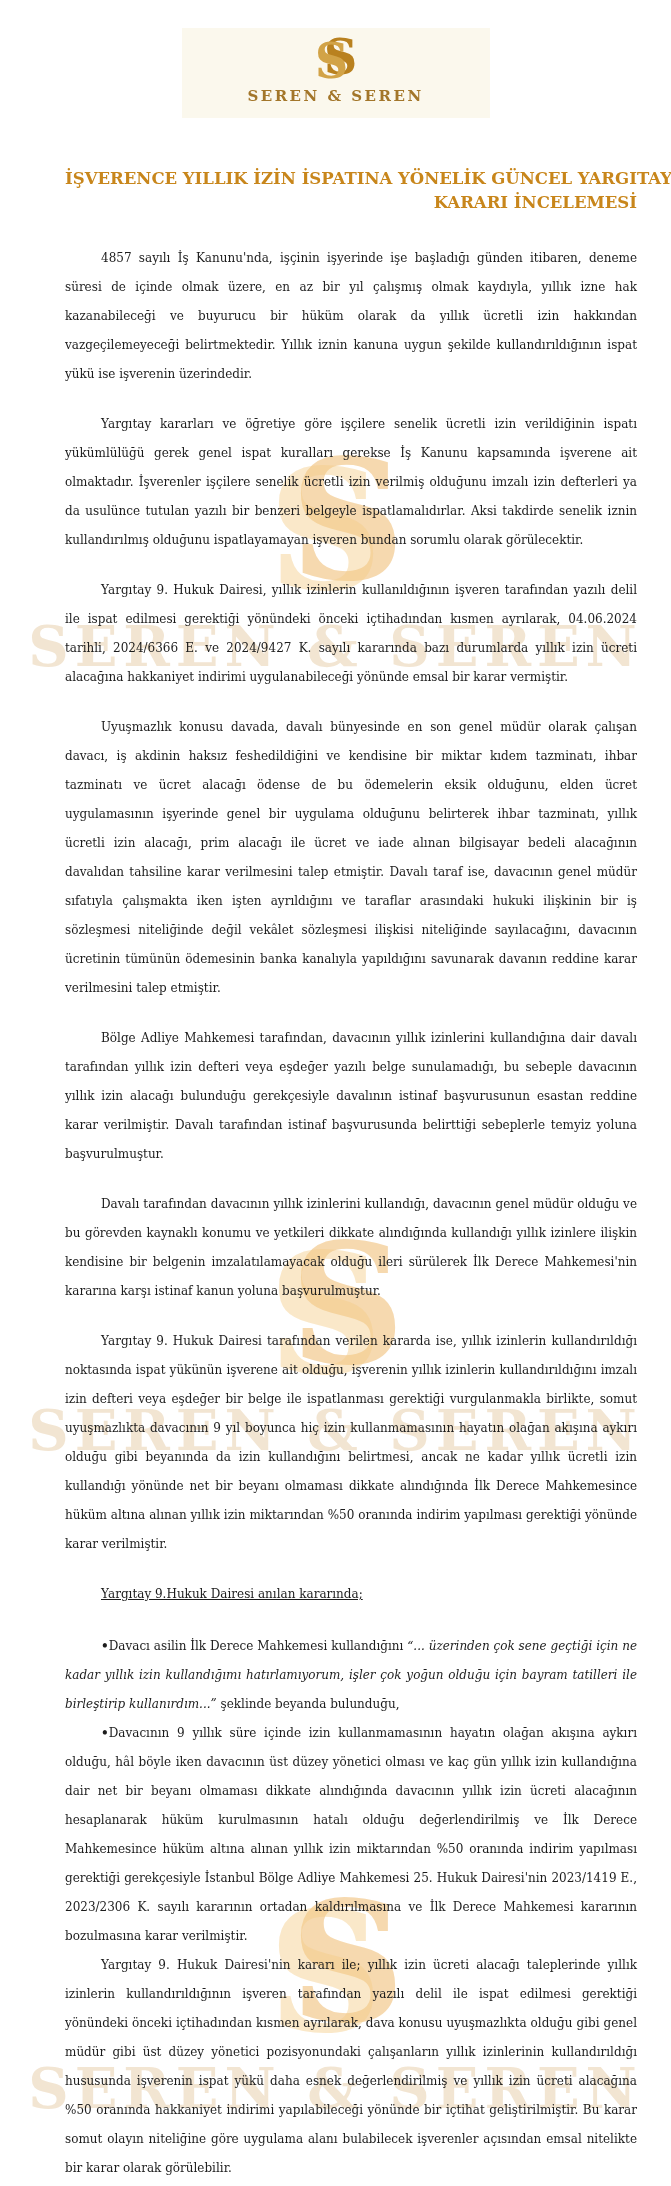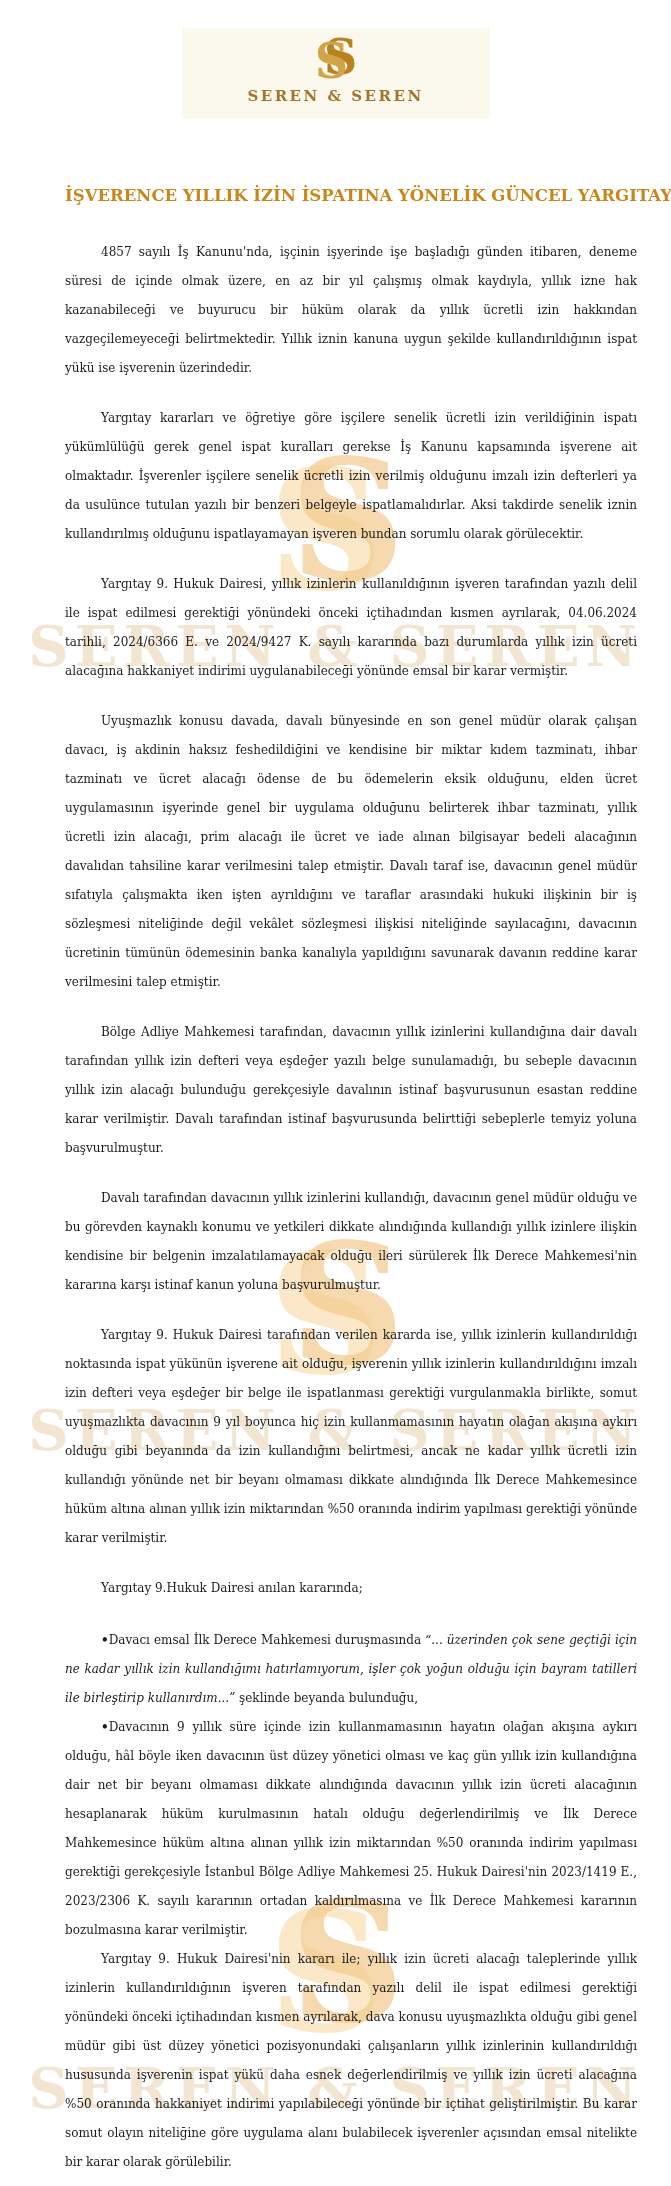--- a/index.html
+++ b/index.html
@@ -39,31 +39,31 @@
     position:absolute; font-weight:bold; font-size:46px; line-height:46px; left:0; right:0;
   }
   .logo-s .s1 { color:#b9811f; top:0;  transform:translateX(5px)  scaleY(1.05); }
   .logo-s .s2 { color:#d2a347; top:4px; transform:translateX(-4px) scaleY(1.05); }
   .brand-name {
     margin-top:3px; font-size:15px; line-height:18px; font-weight:bold;
     letter-spacing:2.5px; color:#a3762a; white-space:nowrap;
   }
   
   .content { position:relative; z-index:1; margin:0 34px 0 65px; }
-  .title { margin-top:79px; text-align:right; color:#c8861b; font-weight:bold;
+  .title { margin-top:62px; text-align:right; color:#c8861b; font-weight:bold;
            font-size:16.5px; line-height:23.5px; }
   .title div { white-space:nowrap; }
   .body-text { margin-top:30px; font-size:16px; }
   .body-text p, .section-heading {
     text-align:justify; text-indent:36px;
     font-size:12px; line-height:29px;
     margin:0 0 21px 0;
   }
   .section-heading { font-weight:normal; margin-bottom:23px; }
-  .section-heading span { }
+  .section-heading span { text-decoration:underline; }
   p.bullet { margin-bottom:0; }
   p.bullet.bullet-last { }
   .bullet-dot { font-weight:bold; }
   .quote-italic { font-style:italic;margin-top:38px; }
 </style>
 </head>
 <body>
 
 <div class="page">
 
@@ -94,34 +94,35 @@
     <div class="logo-s">
       <span class="s1">S</span>
       <span class="s2">S</span>
     </div>
     <div class="brand-name">SEREN &amp; SEREN</div>
   </header>
 
   <div class="content">
     <h1 class="title">
       <div>İŞVERENCE YILLIK İZİN İSPATINA YÖNELİK GÜNCEL YARGITAY</div>
+      <div>KARARI İNCELEMESİ</div>
     </h1>
 
     <div class="body-text">
       <p>4857 sayılı İş Kanunu'nda, işçinin işyerinde işe başladığı günden itibaren, deneme süresi de içinde olmak üzere, en az bir yıl çalışmış olmak kaydıyla, yıllık izne hak kazanabileceği ve buyurucu bir hüküm olarak da yıllık ücretli izin hakkından vazgeçilemeyeceği belirtmektedir. Yıllık iznin kanuna uygun şekilde kullandırıldığının ispat yükü ise işverenin üzerindedir.</p>
       <p>Yargıtay kararları ve öğretiye göre işçilere senelik ücretli izin verildiğinin ispatı yükümlülüğü gerek genel ispat kuralları gerekse İş Kanunu kapsamında işverene ait olmaktadır. İşverenler işçilere senelik ücretli izin verilmiş olduğunu imzalı izin defterleri ya da usulünce tutulan yazılı bir benzeri belgeyle ispatlamalıdırlar. Aksi takdirde senelik iznin kullandırılmış olduğunu ispatlayamayan işveren bundan sorumlu olarak görülecektir.</p>
       <p>Yargıtay 9. Hukuk Dairesi, yıllık izinlerin kullanıldığının işveren tarafından yazılı delil ile ispat edilmesi gerektiği yönündeki önceki içtihadından kısmen ayrılarak, 04.06.2024 tarihli, 2024/6366 E. ve 2024/9427 K. sayılı kararında bazı durumlarda yıllık izin ücreti alacağına hakkaniyet indirimi uygulanabileceği yönünde emsal bir karar vermiştir.</p>
       <p>Uyuşmazlık konusu davada, davalı bünyesinde en son genel müdür olarak çalışan davacı, iş akdinin haksız feshedildiğini ve kendisine bir miktar kıdem tazminatı, ihbar tazminatı ve ücret alacağı ödense de bu ödemelerin eksik olduğunu, elden ücret uygulamasının işyerinde genel bir uygulama olduğunu belirterek ihbar tazminatı, yıllık ücretli izin alacağı, prim alacağı ile ücret ve iade alınan bilgisayar bedeli alacağının davalıdan tahsiline karar verilmesini talep etmiştir. Davalı taraf ise, davacının genel müdür sıfatıyla çalışmakta iken işten ayrıldığını ve taraflar arasındaki hukuki ilişkinin bir iş sözleşmesi niteliğinde değil vekâlet sözleşmesi ilişkisi niteliğinde sayılacağını, davacının ücretinin tümünün ödemesinin banka kanalıyla yapıldığını savunarak davanın reddine karar verilmesini talep etmiştir.</p>
       <p>Bölge Adliye Mahkemesi tarafından, davacının yıllık izinlerini kullandığına dair davalı tarafından yıllık izin defteri veya eşdeğer yazılı belge sunulamadığı, bu sebeple davacının yıllık izin alacağı bulunduğu gerekçesiyle davalının istinaf başvurusunun esastan reddine karar verilmiştir. Davalı tarafından istinaf başvurusunda belirttiği sebeplerle temyiz yoluna başvurulmuştur.</p>
       <p>Davalı tarafından davacının yıllık izinlerini kullandığı, davacının genel müdür olduğu ve bu görevden kaynaklı konumu ve yetkileri dikkate alındığında kullandığı yıllık izinlere ilişkin kendisine bir belgenin imzalatılamayacak olduğu ileri sürülerek İlk Derece Mahkemesi'nin kararına karşı istinaf kanun yoluna başvurulmuştur.</p>
       <p>Yargıtay 9. Hukuk Dairesi tarafından verilen kararda ise, yıllık izinlerin kullandırıldığı noktasında ispat yükünün işverene ait olduğu, işverenin yıllık izinlerin kullandırıldığını imzalı izin defteri veya eşdeğer bir belge ile ispatlanması gerektiği vurgulanmakla birlikte, somut uyuşmazlıkta davacının 9 yıl boyunca hiç izin kullanmamasının hayatın olağan akışına aykırı olduğu gibi beyanında da izin kullandığını belirtmesi, ancak ne kadar yıllık ücretli izin kullandığı yönünde net bir beyanı olmaması dikkate alındığında İlk Derece Mahkemesince hüküm altına alınan yıllık izin miktarından %50 oranında indirim yapılması gerektiği yönünde karar verilmiştir.</p>
 
       <h2 class="section-heading"><span>Yargıtay 9.Hukuk Dairesi anılan kararında;</span></h2>
 
-      <p class="bullet"><span class="bullet-dot">•</span><span>Davacı emsal İlk Derece Mahkemesi duruşmasında </span><span class="quote-italic">“... üzerinden çok sene geçtiği için ne kadar yıllık izin kullandığımı hatırlamıyorum, işler çok yoğun olduğu için bayram tatilleri ile birleştirip kullanırdım...”</span><span> şeklinde beyanda bulunduğu,</span></p>
+      <p class="bullet"><span class="bullet-dot">•</span><span>Davacı asilin İlk Derece Mahkemesi kullandığını </span><span class="quote-italic">“... üzerinden çok sene geçtiği için ne kadar yıllık izin kullandığımı hatırlamıyorum, işler çok yoğun olduğu için bayram tatilleri ile birleştirip kullanırdım...”</span><span> şeklinde beyanda bulunduğu,</span></p>
       <p class="bullet bullet-last"><span class="bullet-dot">•</span><span>Davacının 9 yıllık süre içinde izin kullanmamasının hayatın olağan akışına aykırı olduğu, hâl böyle iken davacının üst düzey yönetici olması ve kaç gün yıllık izin kullandığına dair net bir beyanı olmaması dikkate alındığında davacının yıllık izin ücreti alacağının hesaplanarak hüküm kurulmasının hatalı olduğu değerlendirilmiş ve İlk Derece Mahkemesince hüküm altına alınan yıllık izin miktarından %50 oranında indirim yapılması gerektiği gerekçesiyle İstanbul Bölge Adliye Mahkemesi 25. Hukuk Dairesi'nin 2023/1419 E., 2023/2306 K. sayılı kararının ortadan kaldırılmasına ve İlk Derece Mahkemesi kararının bozulmasına karar verilmiştir.</span></p>
 
       <p>Yargıtay 9. Hukuk Dairesi'nin kararı ile; yıllık izin ücreti alacağı taleplerinde yıllık izinlerin kullandırıldığının işveren tarafından yazılı delil ile ispat edilmesi gerektiği yönündeki önceki içtihadından kısmen ayrılarak, dava konusu uyuşmazlıkta olduğu gibi genel müdür gibi üst düzey yönetici pozisyonundaki çalışanların yıllık izinlerinin kullandırıldığı hususunda işverenin ispat yükü daha esnek değerlendirilmiş ve yıllık izin ücreti alacağına %50 oranında hakkaniyet indirimi yapılabileceği yönünde bir içtihat geliştirilmiştir. Bu karar somut olayın niteliğine göre uygulama alanı bulabilecek işverenler açısından emsal nitelikte bir karar olarak görülebilir.</p>
     </div>
 
   </div>
 
 </div>
 
 </body></html>

